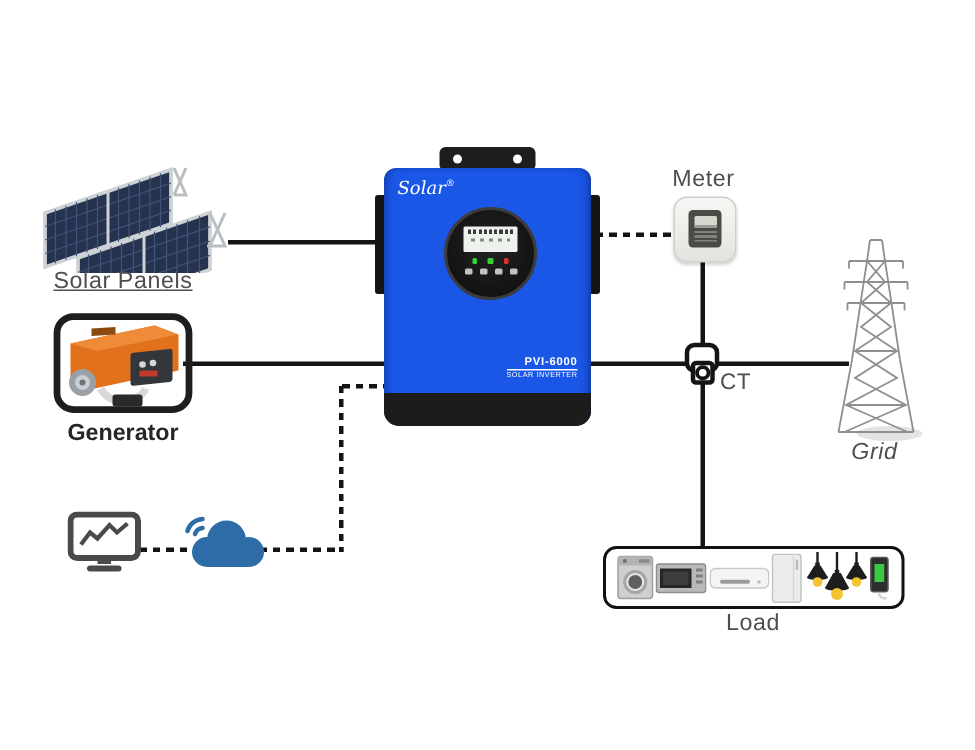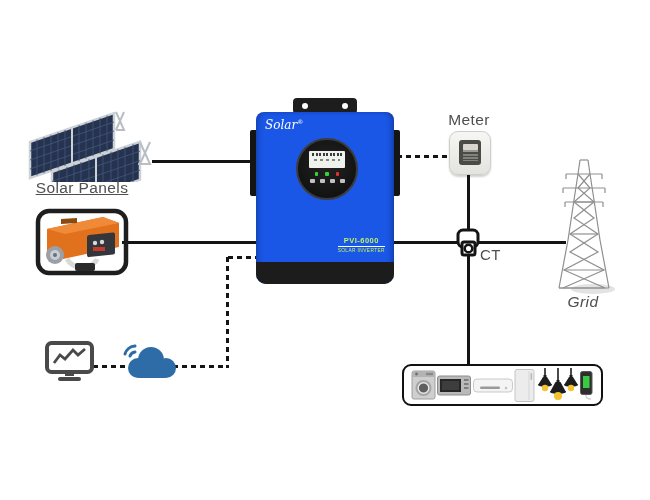--- a/index.html
+++ b/index.html
@@ -34,21 +34,21 @@
   .inv-circle{position:absolute;left:50%;top:26px;width:58px;height:58px;margin-left:-29px;
               border-radius:50%;background:radial-gradient(circle at 50% 42%,#232323,#111 78%);
               border:2px solid #3c3c3c;}
   .inv-lcd{width:36px;height:17px;margin:11px auto 0;background:#eef1ec;border-radius:1px;overflow:hidden;}
   .inv-lcd .r1{height:3px;margin:2px 3px 0;background:repeating-linear-gradient(90deg,#3a3a3a 0 2px,transparent 2px 3.5px);}
   .inv-lcd .r2{height:2px;margin:3px 5px 0;background:repeating-linear-gradient(90deg,#7c8a84 0 3px,transparent 3px 6px);}
   .inv-leds{display:flex;justify-content:center;gap:7px;margin-top:4px;}
   .inv-leds i{width:3.5px;height:4px;border-radius:1px;display:block;}
   .inv-btns{display:flex;justify-content:center;gap:5px;margin-top:3px;}
   .inv-btns i{width:5px;height:4px;border-radius:1px;background:#c2c2c2;display:block;}
-  .inv-model{position:absolute;right:9px;top:124px;text-align:center;color:#bef264;}
+  .inv-model{position:absolute;right:9px;top:124px;text-align:right;color:#ffffff;}
   .inv-model .m1{font-size:7.5px;font-weight:700;letter-spacing:.5px;border-bottom:1px solid #fff;padding-bottom:1px;}
   .inv-model .m2{font-size:4.8px;letter-spacing:.4px;margin-top:1px;}
 
   
   .meter{left:449px;top:131px;width:40px;height:42px;background:linear-gradient(#f6f6f4,#e3e3df);
          border:1px solid #cfcfc9;border-radius:9px;box-shadow:0 1.5px 2px rgba(0,0,0,.18);}
   .meter-inner{width:22px;height:24px;margin:8px auto 0;background:#4a4a46;border-radius:3px;padding-top:1px;}
   .meter-screen{width:15px;height:8px;margin:3px auto 0;background:#d7d7cf;border-radius:1px;
                 box-shadow:inset 0 -2px 0 #9a9a90;}
   .meter-rows{width:15px;height:7px;margin:2px auto 0;
@@ -140,20 +140,21 @@
         <circle cx="69" cy="35" r="2.2" fill="#d8d8d8"></circle>
       <rect x="60" y="40" width="12" height="4" fill="#c23b2a"></rect>
       <rect x="28" y="14" width="16" height="5" fill="#8a4a12" transform="skewY(-4)"></rect>
       <circle cx="22" cy="48" r="9" fill="#9aa0a6"></circle>
         <circle cx="22" cy="48" r="5" fill="#c9ced4"></circle>
       <circle cx="22" cy="48" r="2" fill="#6b7076"></circle>
       <path d="M34,52 q6,10 18,8 q10,-2 12,-8" fill="none" stroke="#d9d9d9" stroke-width="5"></path>
       <rect x="42" y="56" width="20" height="8" rx="2" fill="#2a2a2a"></rect>
     </svg>
   </div>
+  <div class="lbl bold" style="left:37px;top:280px;width:90px;">Generator</div>
 
   <div class="abs" style="left:45px;top:341px;width:50px;height:42px;">
     <svg width="50" height="42" viewBox="0 0 50 42">
       <rect x="2" y="2" width="45" height="29" rx="4.5" fill="#ffffff" stroke="#4a4a4a" stroke-width="4"></rect>
       <polyline points="9,22 15,14 20,18 28,9 33,14 40,8" fill="none" stroke="#4a4a4a" stroke-width="2.8"></polyline>
       <rect x="20" y="31" width="9" height="4" fill="#4a4a4a"></rect>
       <rect x="13" y="36" width="23" height="4" rx="2" fill="#4a4a4a"></rect>
     </svg>
   </div>
 
@@ -299,14 +300,15 @@
       <circle cx="8" cy="20" r="3.2" fill="#f4c430"></circle>
       <circle cx="21" cy="28" r="4" fill="#f4c430"></circle>
       <circle cx="34" cy="20" r="3.2" fill="#f4c430"></circle>
     </svg>
     <svg width="15" height="29" viewBox="0 0 15 29">
       <rect x="1.5" y="0.5" width="11.5" height="23" rx="2" fill="#2e2e2e" stroke="#5a5a5a"></rect>
       <rect x="4" y="5" width="6.5" height="12" fill="#3ac943"></rect>
       <path d="M7,24 q0,4 5,4" fill="none" stroke="#d4d4d4" stroke-width="1.6"></path>
     </svg>
   </div>
+  <div class="lbl" style="left:452px;top:407px;width:100px;">Load</div>
 
 </div>
 
 </body></html>

